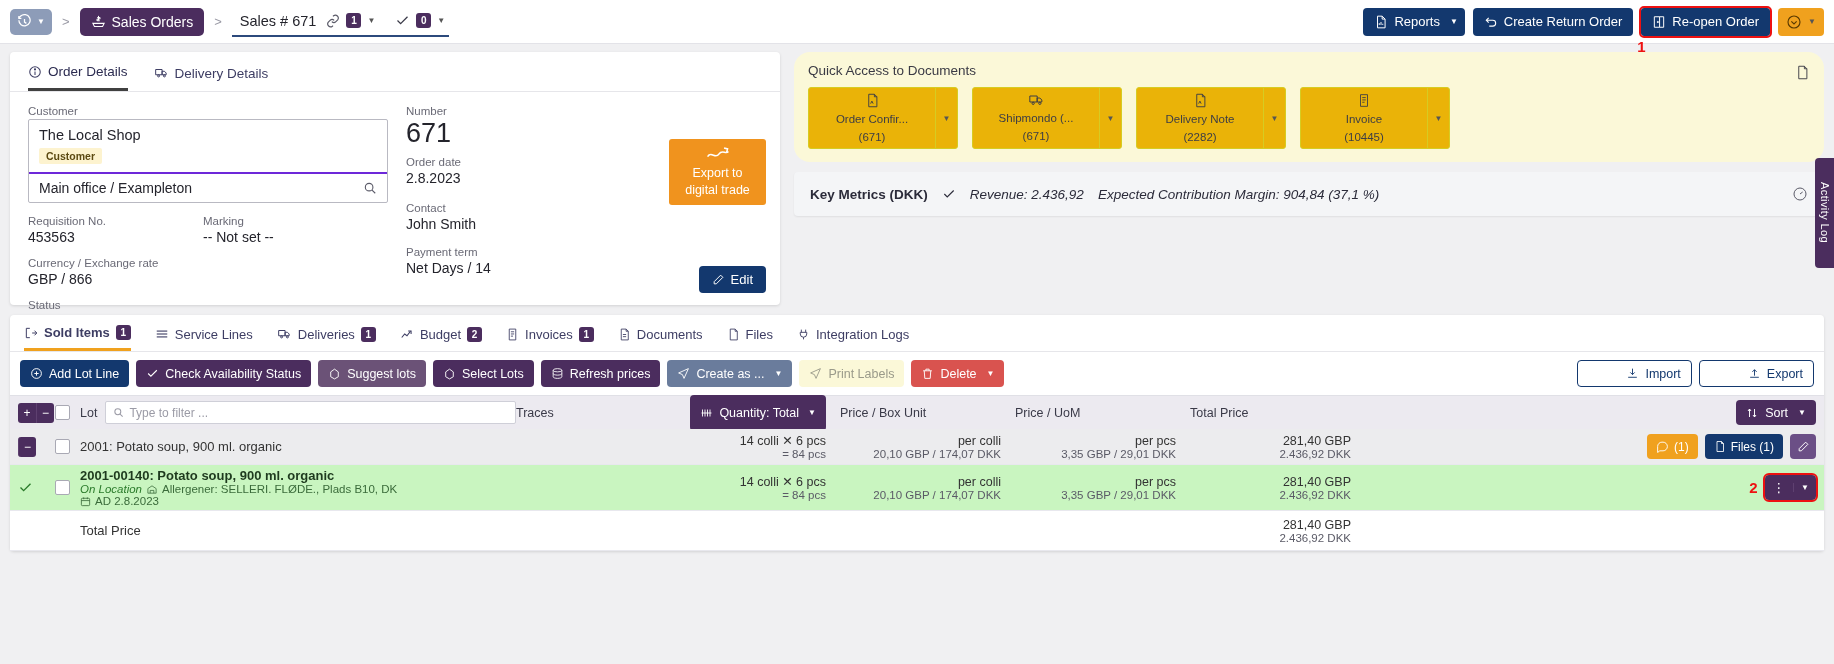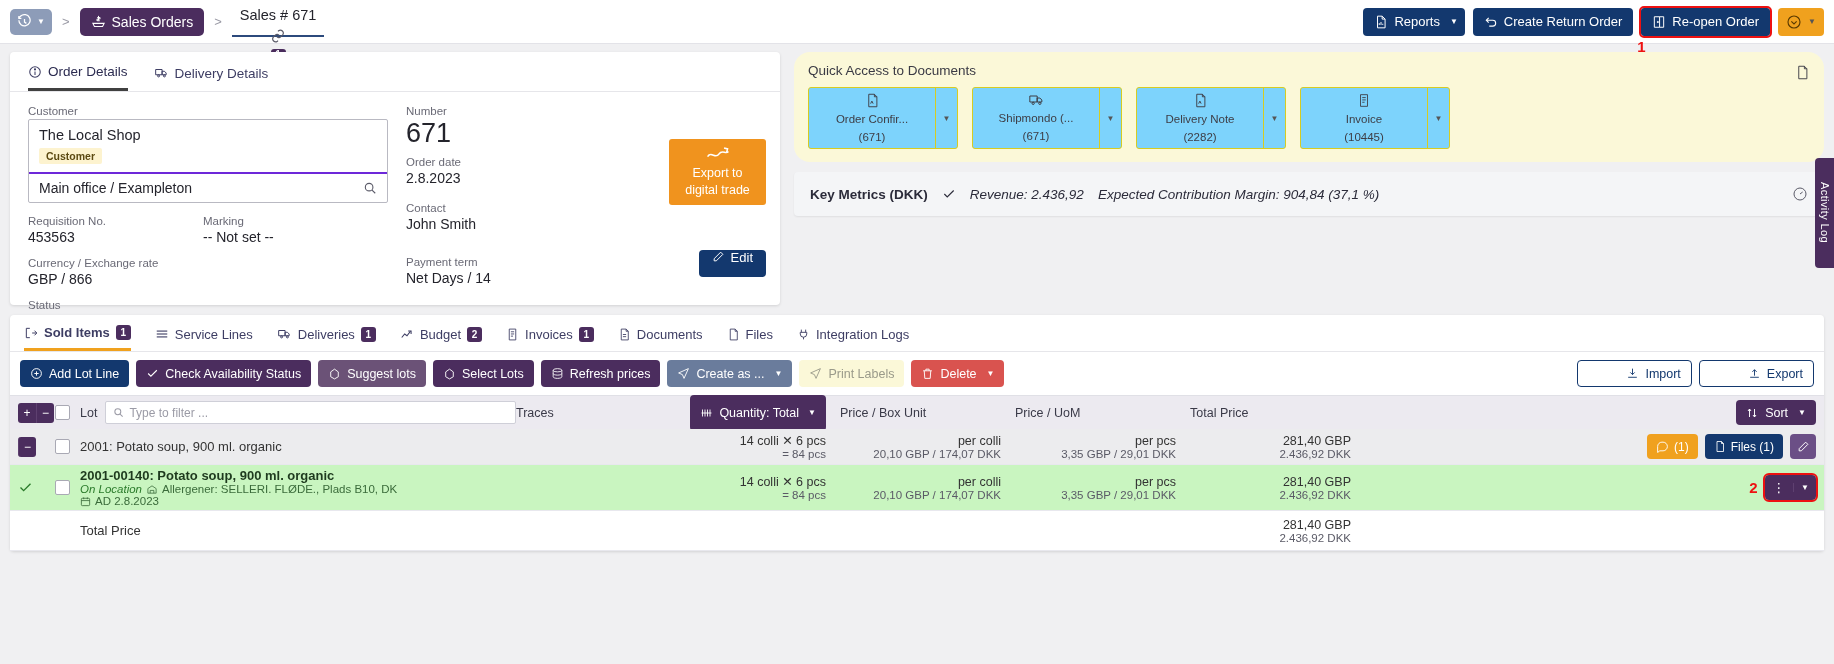--- a/index.html
+++ b/index.html
@@ -28,21 +28,21 @@
     background: #4b2d5e; color: #fff; border-radius: 5px;
     height: 28px; display: flex; align-items: center;
     padding: 0 11px; gap: 6px; font-size: 14px; cursor: pointer;
   }
   .crumb-plain {
     font-size: 14.5px; color: #24242c; padding: 0 4px;
   }
   .crumb-underline {
     border-bottom: 2px solid #2c4a7c;
     display: flex; align-items: center; height: 30px;
-    padding: 0 4px; gap: 6px; flex-direction: column;
+    padding: 0 4px; gap: 6px;
   }
   .pill-count {
     background: #4b2d5e; color: #fff; border-radius: 3px;
     font-size: 10px; min-width: 15px; height: 15px;
     display: inline-flex; align-items: center; justify-content: center;
     padding: 0 3px; font-weight: bold;
   }
   .caret { font-size: 8px; color: #555; cursor: pointer; }
   .caret-w { font-size: 8px; color: #fff; }
   .spacer { flex: 1; }
@@ -106,33 +106,33 @@
   .g-item { width: 175px; }
   .big-num { font-size: 27px; color: #24242c; line-height: 1.05; font-weight: 300; }
   .invite {
     position: absolute; right: 14px; top: 87px;
     width: 97px; height: 66px; background: #f0931e;
     border-radius: 3px; color: #fff; font-size: 12.5px;
     display: flex; flex-direction: column; align-items: center;
     justify-content: center; gap: 1px; cursor: pointer; line-height: 1.25;
   }
   .edit-btn {
-    position: absolute; right: 14px; bottom: 28px;
+    position: absolute; right: 14px; bottom: 12px;
     background: #13386e; color: #fff; border: none;
     height: 27px; border-radius: 4px; padding: 0 13px;
-    display: flex; align-items: flex-start; gap: 6px;
+    display: flex; align-items: center; gap: 6px;
     font-size: 13px; cursor: pointer;
   }
   .right-col { flex: 1; display: flex; flex-direction: column; gap: 10px; }
   .qa-card { background: #fbf8d8; border-radius: 16px; padding: 11px 13px 13px 14px; position: relative; }
   .qa-title { font-size: 13.5px; color: #3a3a44; margin-bottom: 9px; font-weight: 500;}
   .qa-items { display: flex; gap: 14px; }
   .doc-btn {
     display: flex; border: 1px solid #d6cc22; border-radius: 3px;
-    height: 62px; width: 150px; background: #7dd3fc;
+    height: 62px; width: 150px; background: #eab308;
   }
   .doc-main {
     flex: 1; display: flex; flex-direction: column;
     align-items: center; justify-content: center; gap: 3px;
     font-size: 11.5px; color: #3d3d45; cursor: pointer; line-height: 1.3;
     text-align: center; padding: 0 4px; overflow: hidden;
   }
   .doc-arrow {
     width: 22px; border-left: 1px solid #d6cc22;
     display: flex; align-items: center; justify-content: center;
@@ -436,21 +436,21 @@
         <div class="fld-label">Number</div>
         <div class="big-num">671</div>
         <div style="margin-top:9px">
           <div class="fld-label">Order date</div>
           <div class="fld-val">2.8.2023</div>
         </div>
         <div style="margin-top:16px">
           <div class="fld-label">Contact</div>
           <div class="fld-val">John Smith</div>
         </div>
-        <div style="margin-top:24px">
+        <div style="margin-top:14px">
           <div class="fld-label">Payment term</div>
           <div class="fld-val">Net Days / 14</div>
         </div>
       </div>
     </div>
 
     <div class="invite">
       <span>
         <svg width="26" height="20" viewBox="0 0 30 22" fill="none" stroke="#fff" stroke-width="1.8">
           <path d="M3 13c4-7 9 3 13-3s8 1 11-3"></path>

